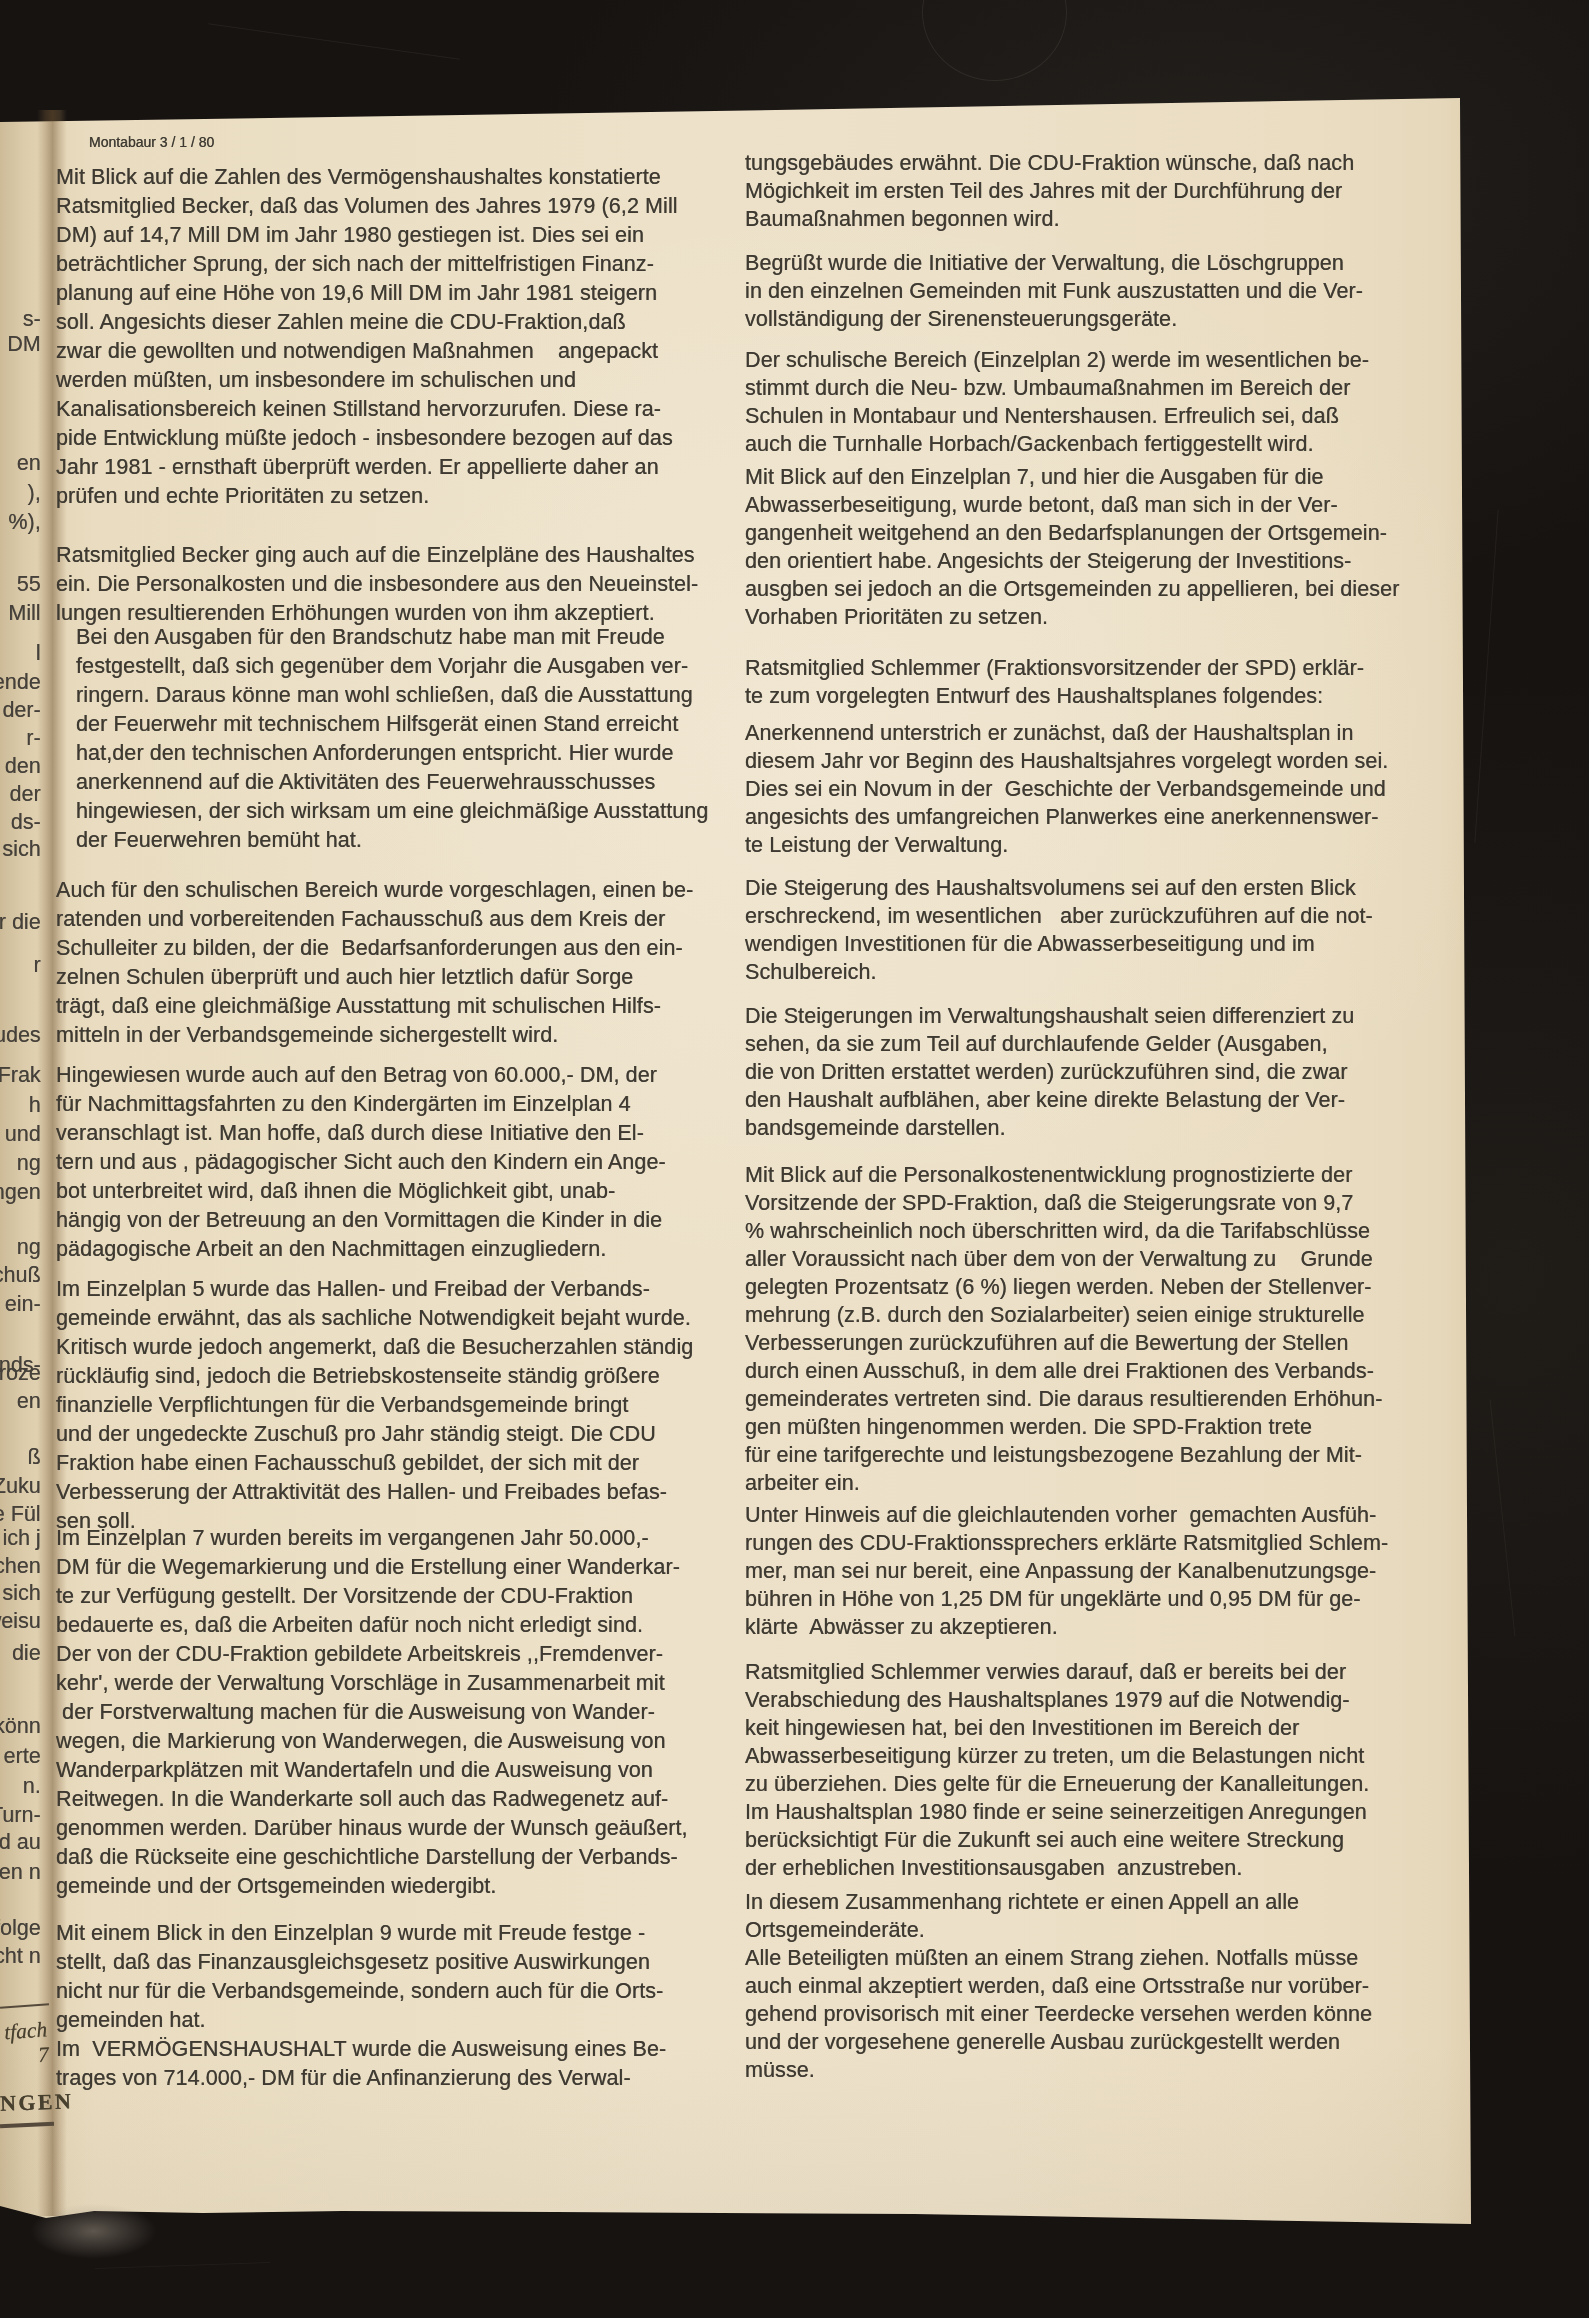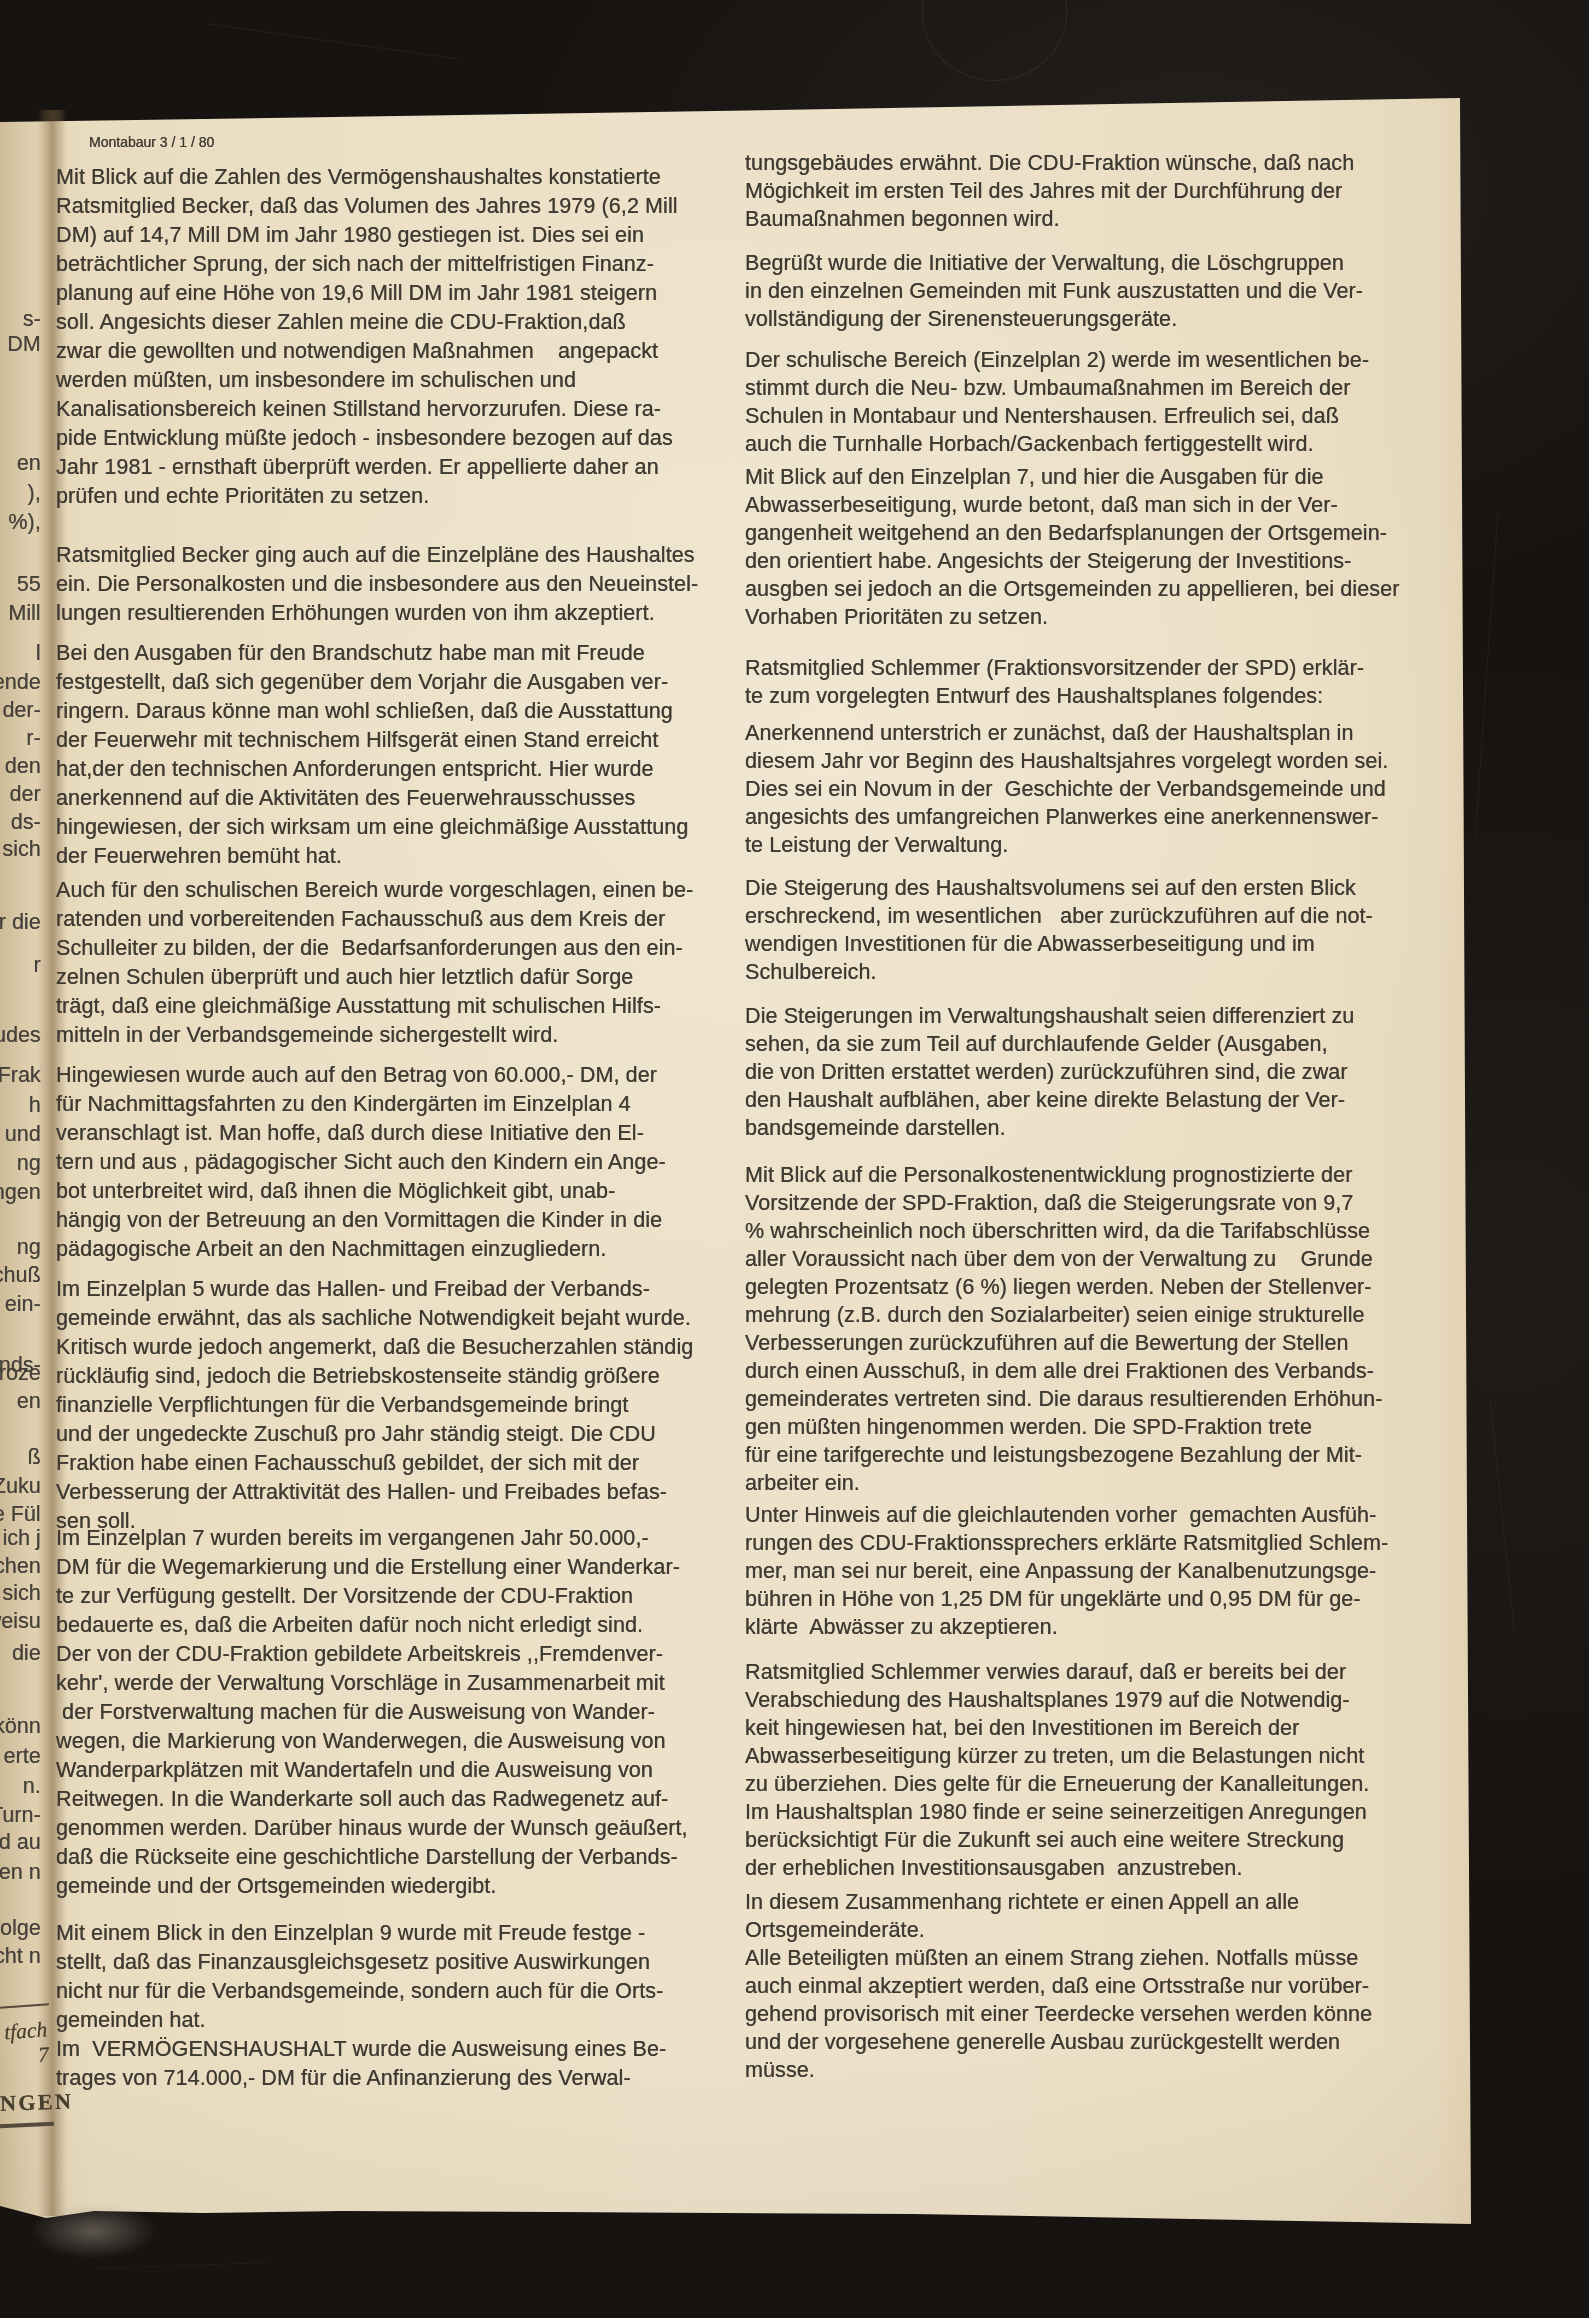--- a/index.html
+++ b/index.html
@@ -138,21 +138,21 @@
         <div class="line">Kanalisationsbereich keinen Stillstand hervorzurufen. Diese ra-</div>
         <div class="line">pide Entwicklung müßte jedoch - insbesondere bezogen auf das</div>
         <div class="line">Jahr 1981 - ernsthaft überprüft werden. Er appellierte daher an</div>
         <div class="line">prüfen und echte Prioritäten zu setzen.</div>
       </div>
       <div class="para" style="top: 541px;">
         <div class="line">Ratsmitglied Becker ging auch auf die Einzelpläne des Haushaltes</div>
         <div class="line">ein. Die Personalkosten und die insbesondere aus den Neueinstel-</div>
         <div class="line">lungen resultierenden Erhöhungen wurden von ihm akzeptiert.</div>
       </div>
-      <div class="para" style="top: 639px;">
+      <div class="para" style="top: 623px; margin-left: 20px;">
         <div class="line">Bei den Ausgaben für den Brandschutz habe man mit Freude</div>
         <div class="line">festgestellt, daß sich gegenüber dem Vorjahr die Ausgaben ver-</div>
         <div class="line">ringern. Daraus könne man wohl schließen, daß die Ausstattung</div>
         <div class="line">der Feuerwehr mit technischem Hilfsgerät einen Stand erreicht</div>
         <div class="line">hat,der den technischen Anforderungen entspricht. Hier wurde</div>
         <div class="line">anerkennend auf die Aktivitäten des Feuerwehrausschusses</div>
         <div class="line">hingewiesen, der sich wirksam um eine gleichmäßige Ausstattung</div>
         <div class="line">der Feuerwehren bemüht hat.</div>
       </div>
       <div class="para" style="top: 876px;">

